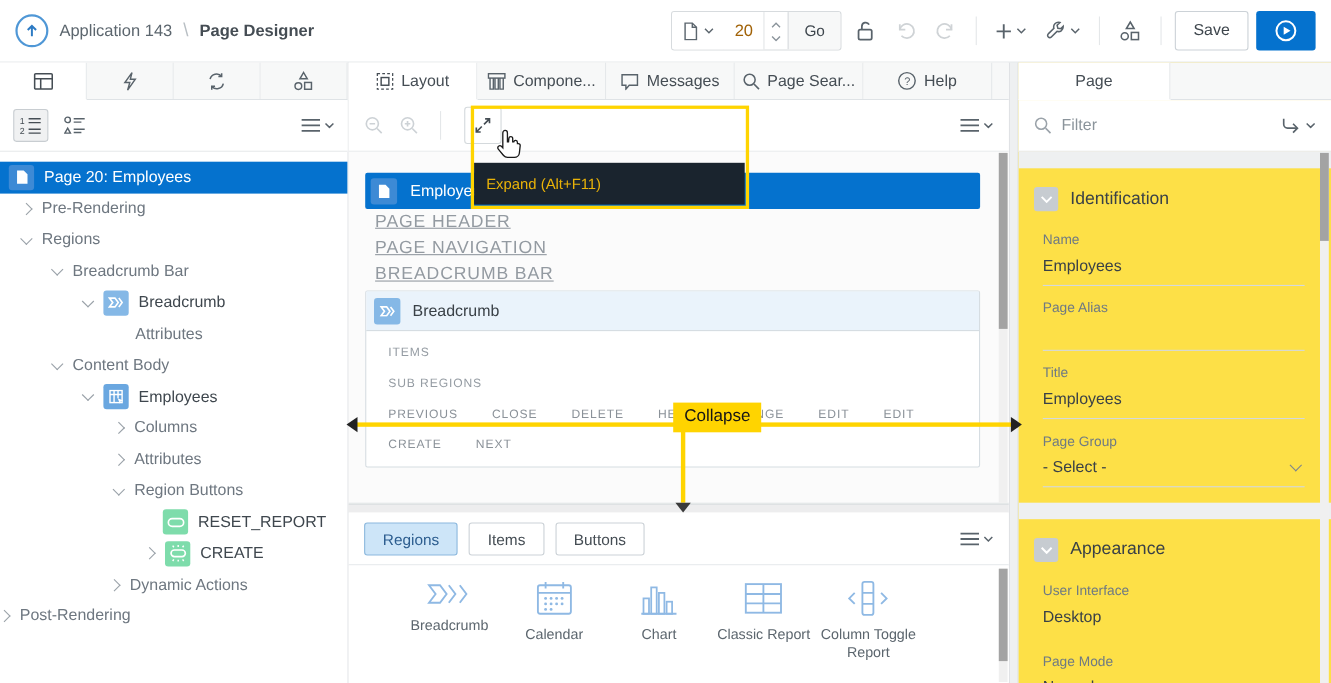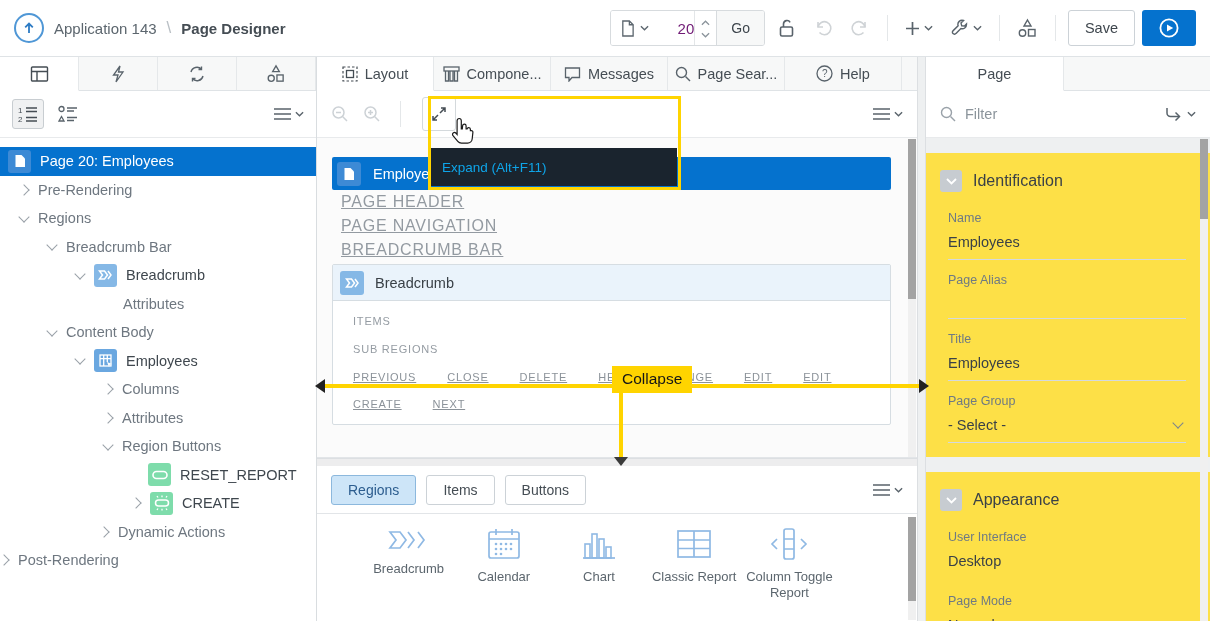--- a/index.html
+++ b/index.html
@@ -13,21 +13,21 @@
   .tb-left { display:flex; align-items:center; gap:10px; }
   .upcircle { width:30px; height:30px; border-radius:50%; border:2px solid #4f97d6;
     display:flex; align-items:center; justify-content:center; background:#fff; cursor:pointer; }
   .app-name { color:#5c666e; font-size:15px; cursor:pointer; }
   .bc-sep { color:#b9bfc4; font-size:17px; }
   .pd-name { color:#454d54; font-weight:bold; font-size:15px; }
   .tb-right { display:flex; align-items:center; gap:7px; }
   .pgroup { display:flex; align-items:stretch; height:36px; border:1px solid #d7dbde;
     border-radius:3px; overflow:hidden; background:#fff; }
   .psel { display:flex; align-items:center; gap:5px; padding:0 9px; background:#fff; border:none; cursor:pointer; }
-  .page-num { width:36px; border:none; text-align:right; font-size:15px; color:#701a75; outline:none; }
+  .page-num { width:36px; border:none; text-align:center; font-size:15px; color:#a16207; outline:none; }
   .spin { display:flex; flex-direction:column; justify-content:center; align-items:center;
     border-left:1px solid #e3e6e8; width:22px; }
   .spin button { border:none; background:none; line-height:7px; padding:2px 0; cursor:pointer; }
   .go-btn { padding:0 14px; background:#f7f8f8; border:none; border-left:1px solid #d7dbde;
     font-size:14px; color:#3e464d; cursor:pointer; }
   .icon-btn { background:none; border:none; display:flex; align-items:center; gap:4px;
     padding:5px; cursor:pointer; }
   .hsep { width:1px; height:26px; background:#e4e7e9; margin:0 5px; }
   .save-btn { height:36px; padding:0 16px; background:#fff; border:1px solid #ccd2d7;
     border-radius:3px; font-size:14.5px; color:#3e464d; cursor:pointer; }
@@ -87,21 +87,21 @@
   .slot-label:first-of-type { margin-top:6px; }
   .region-card { margin:2px 26px 0 15px; background:#fff; border:1px solid #d6dde2; border-radius:2px; }
   .rc-header { height:36px; background:#eaf3fb; display:flex; align-items:center; padding:0 7px;
     font-size:14.5px; color:#3a4147; border-bottom:1px solid #d6dde2; cursor:pointer; }
   .rc-header .pico { width:24px; height:24px; background:#85b8e6; border-radius:3px; margin-right:11px;
     display:flex; align-items:center; justify-content:center; }
   .rc-body { padding:6px 0 7px 20px; }
   .rc-slot { height:28px; display:flex; align-items:center; font-size:11px; letter-spacing:.8px; color:#959ca3; }
   .btn-row { display:flex; gap:31px; height:27px; align-items:center;
     font-size:11px; letter-spacing:.8px; color:#8b9299; }
-  .btn-row span { cursor:pointer;text-decoration:underline; }
+  .btn-row span { cursor:pointer; }
 
   .gallery-splitbar { height:8px; background:#ededee; border-top:1px solid #dcdfe2; cursor:row-resize; }
   .gallery-tabs { height:48px; background:#fff; display:flex; align-items:center; gap:10px;
     padding:0 14px; border-bottom:1px solid #e2e5e8; }
   .gtab { height:30px; padding:0 16px; border:1px solid #ccd2d7; border-radius:3px; background:#fff;
     font-size:14px; color:#454d54; cursor:pointer; }
   .gtab.active { background:#cde5f8; border-color:#8cb8dd; color:#2c5d8f; }
   .gallery-body { flex:1; background:#fff; display:flex; padding:12px 80px 0 44px; }
   .gitem { width:112px; display:flex; flex-direction:column; align-items:center; gap:7px;
     font-size:13px; color:#5c666e; text-align:center; cursor:pointer; line-height:1.25; }
@@ -127,21 +127,21 @@
   .fld .val { font-size:14.5px; color:#3a4147; margin-top:9px; padding-bottom:9px;
     border-bottom:1px solid #d4d9dd; display:flex; justify-content:space-between; align-items:center;
     min-height:18px; }
   .fld .val.readonly { border-bottom:none; }
   .fld .val .vchev { width:8px; height:8px; border-right:1.6px solid #7c858d;
     border-bottom:1.6px solid #7c858d; transform:rotate(45deg); margin-right:4px; margin-top:-4px; }
 
   
   .ov { position:absolute; }
   #yellow-box { left:428px; top:96px; width:253px; height:94px; border:3px solid #FFD400; z-index:30; pointer-events:none; }
-  #tooltip { left:431px; top:148px; width:246px; height:38px; background:#1a242e; color:#0ea5e9;
+  #tooltip { left:431px; top:148px; width:246px; height:38px; background:#1a242e; color:#eab308;
     font-size:13.5px; display:flex; align-items:center; padding-left:11px; z-index:31; }
   #cursor { left:451px; top:117px; z-index:32; }
   #hline  { left:324px; top:384px; width:596px; height:4px; background:#FFD400; z-index:27; }
   #harrow-left  { left:315px; top:379px; width:0; height:0; border-right:10px solid #222;
     border-top:7px solid transparent; border-bottom:7px solid transparent; z-index:27; }
   #harrow-right { left:919px; top:379px; width:0; height:0; border-left:10px solid #222;
     border-top:7px solid transparent; border-bottom:7px solid transparent; z-index:27; }
   #collapse-label { left:612px; top:366px; background:#FFD400; color:#161616; font-size:15.5px;
     padding:4px 10px 5px; z-index:29; }
   #vline  { left:619px; top:392px; width:4px; height:65px; background:#FFD400; z-index:27; }

